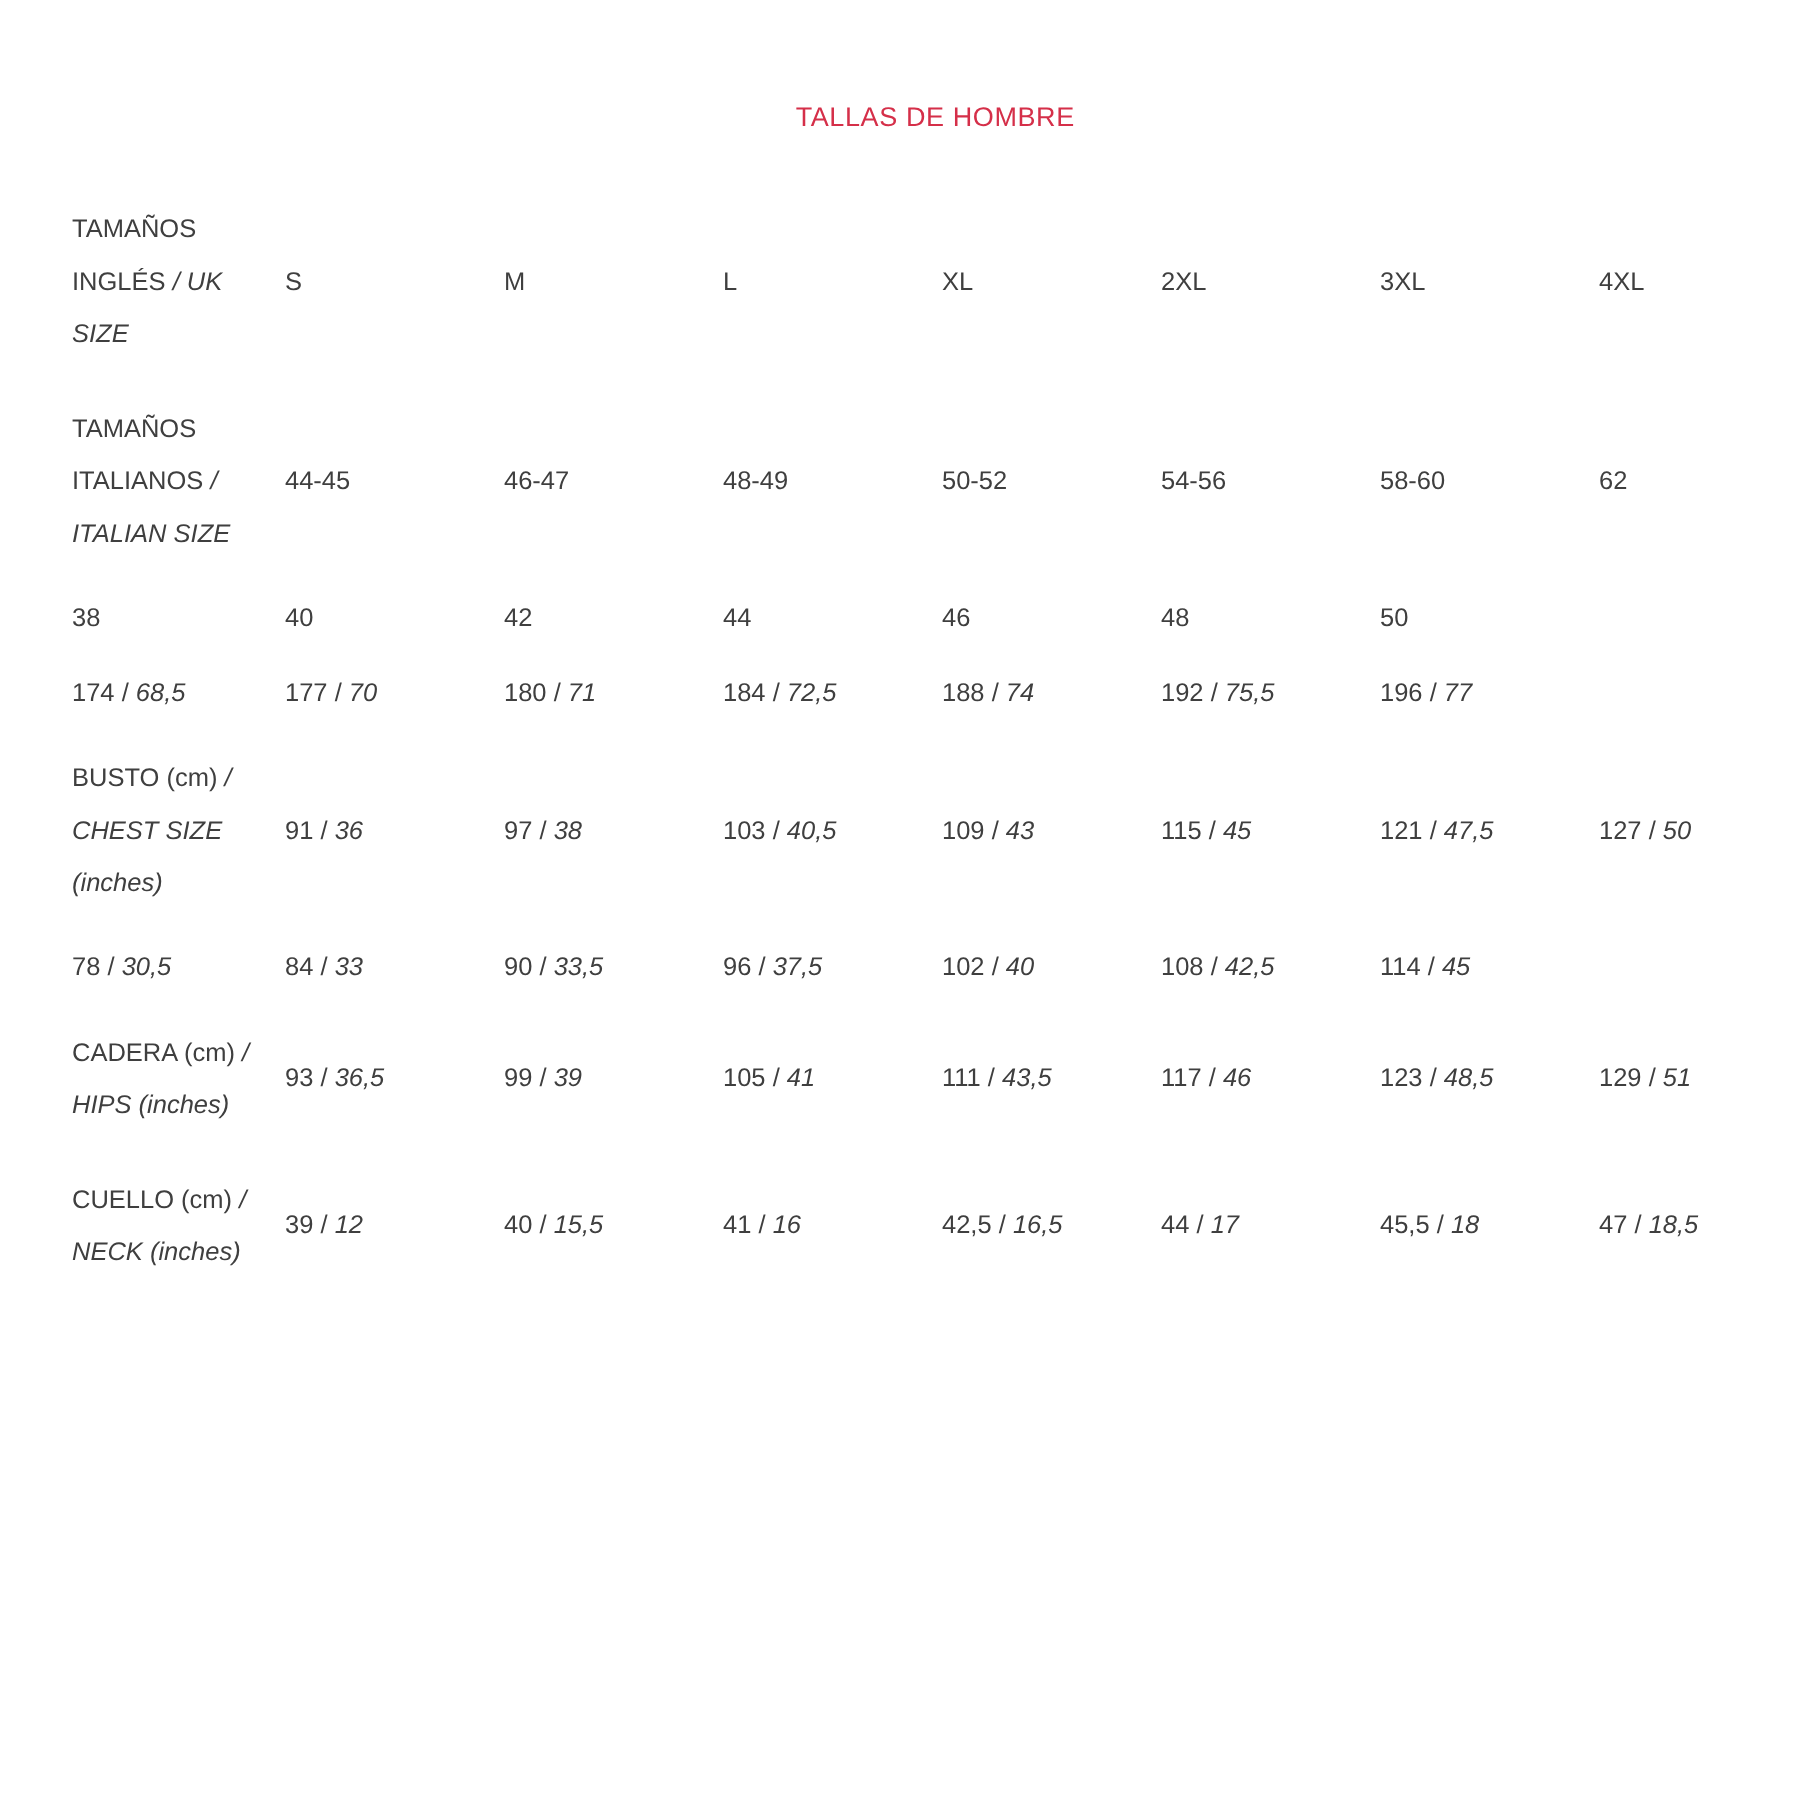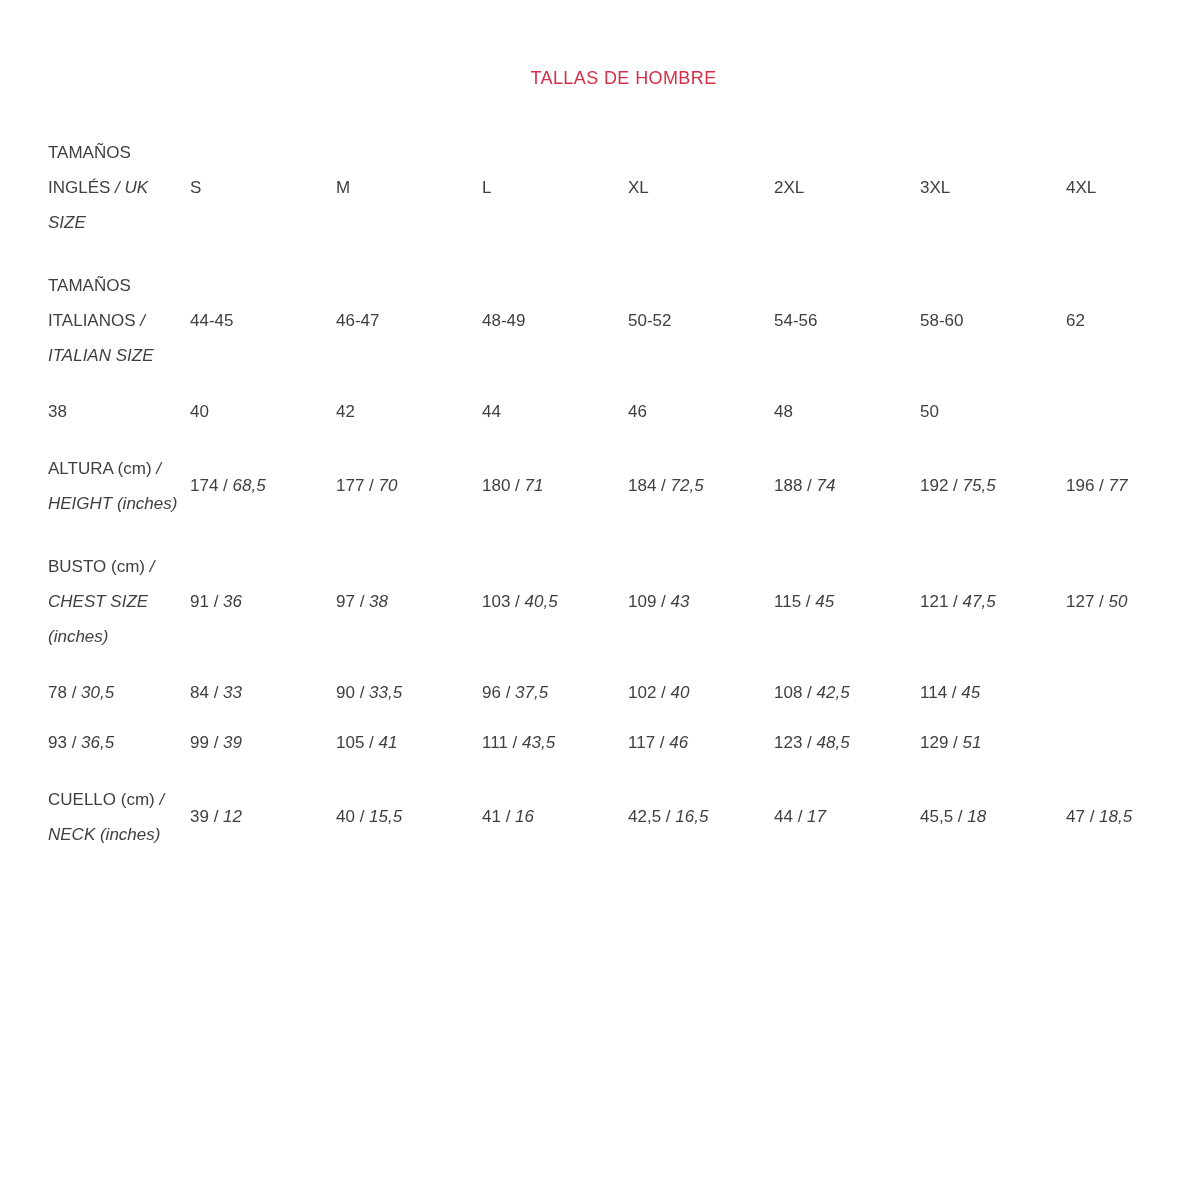--- a/index.html
+++ b/index.html
@@ -70,21 +70,20 @@
       <div class="trow">
         <div class="value-cell"><span>38</span></div>
         <div class="value-cell"><span>40</span></div>
         <div class="value-cell"><span>42</span></div>
         <div class="value-cell"><span>44</span></div>
         <div class="value-cell"><span>46</span></div>
         <div class="value-cell"><span>48</span></div>
         <div class="value-cell"><span>50</span></div>
       </div>
       <div class="trow">
-        <div class="label-cell"><span>ALTURA (cm)</span> <span class="italic">/ HEIGHT (inches)</span></div>
         <div class="value-cell"><span>174</span><span class="sep"> / </span><span class="italic">68,5</span></div>
         <div class="value-cell"><span>177</span><span class="sep"> / </span><span class="italic">70</span></div>
         <div class="value-cell"><span>180</span><span class="sep"> / </span><span class="italic">71</span></div>
         <div class="value-cell"><span>184</span><span class="sep"> / </span><span class="italic">72,5</span></div>
         <div class="value-cell"><span>188</span><span class="sep"> / </span><span class="italic">74</span></div>
         <div class="value-cell"><span>192</span><span class="sep"> / </span><span class="italic">75,5</span></div>
         <div class="value-cell"><span>196</span><span class="sep"> / </span><span class="italic">77</span></div>
       </div>
       <div class="trow">
         <div class="label-cell"><span>BUSTO (cm)</span> <span class="italic">/ CHEST SIZE (inches)</span></div>
@@ -99,20 +98,21 @@
       <div class="trow">
         <div class="value-cell"><span>78</span><span class="sep"> / </span><span class="italic">30,5</span></div>
         <div class="value-cell"><span>84</span><span class="sep"> / </span><span class="italic">33</span></div>
         <div class="value-cell"><span>90</span><span class="sep"> / </span><span class="italic">33,5</span></div>
         <div class="value-cell"><span>96</span><span class="sep"> / </span><span class="italic">37,5</span></div>
         <div class="value-cell"><span>102</span><span class="sep"> / </span><span class="italic">40</span></div>
         <div class="value-cell"><span>108</span><span class="sep"> / </span><span class="italic">42,5</span></div>
         <div class="value-cell"><span>114</span><span class="sep"> / </span><span class="italic">45</span></div>
       </div>
       <div class="trow">
+        <div class="label-cell"><span>CADERA (cm)</span> <span class="italic">/ HIPS (inches)</span></div>
         <div class="value-cell"><span>93</span><span class="sep"> / </span><span class="italic">36,5</span></div>
         <div class="value-cell"><span>99</span><span class="sep"> / </span><span class="italic">39</span></div>
         <div class="value-cell"><span>105</span><span class="sep"> / </span><span class="italic">41</span></div>
         <div class="value-cell"><span>111</span><span class="sep"> / </span><span class="italic">43,5</span></div>
         <div class="value-cell"><span>117</span><span class="sep"> / </span><span class="italic">46</span></div>
         <div class="value-cell"><span>123</span><span class="sep"> / </span><span class="italic">48,5</span></div>
         <div class="value-cell"><span>129</span><span class="sep"> / </span><span class="italic">51</span></div>
       </div>
       <div class="trow">
         <div class="label-cell"><span>CUELLO (cm)</span> <span class="italic">/ NECK (inches)</span></div>

